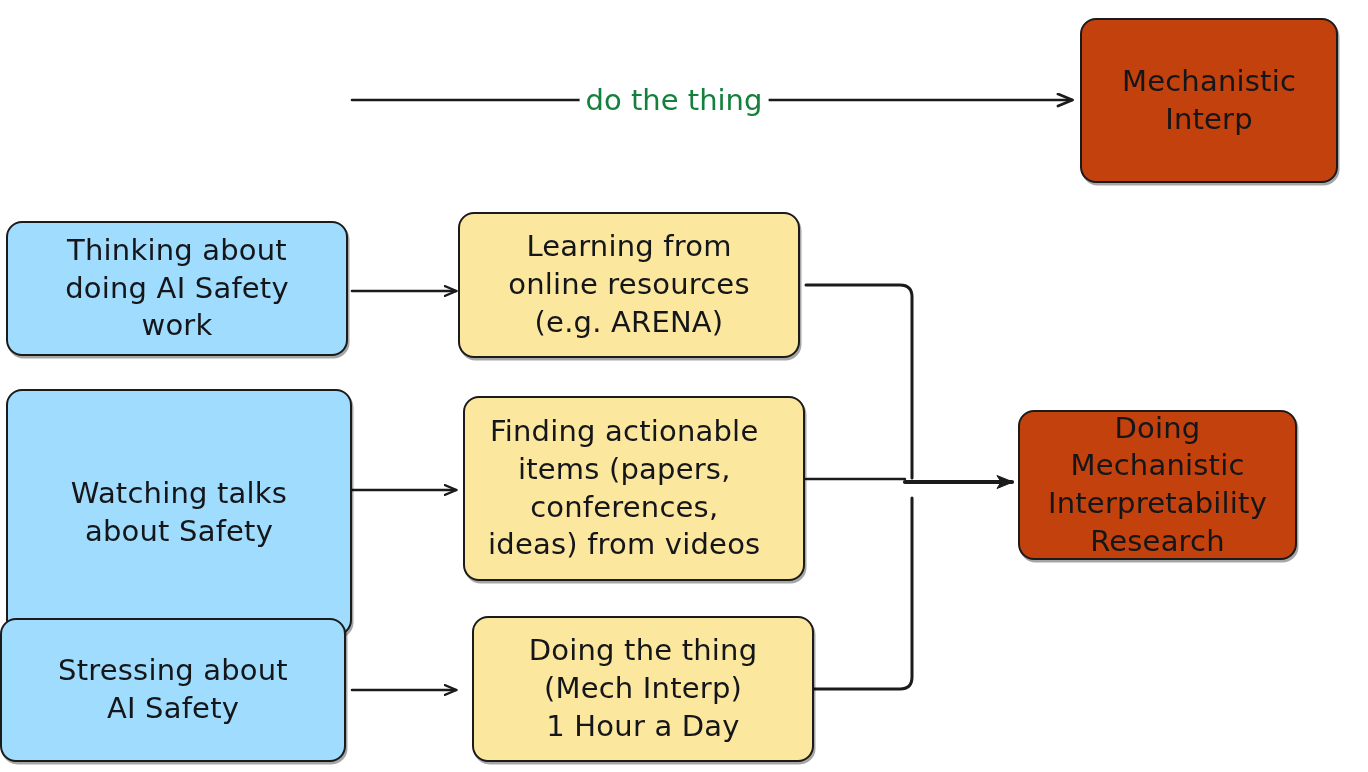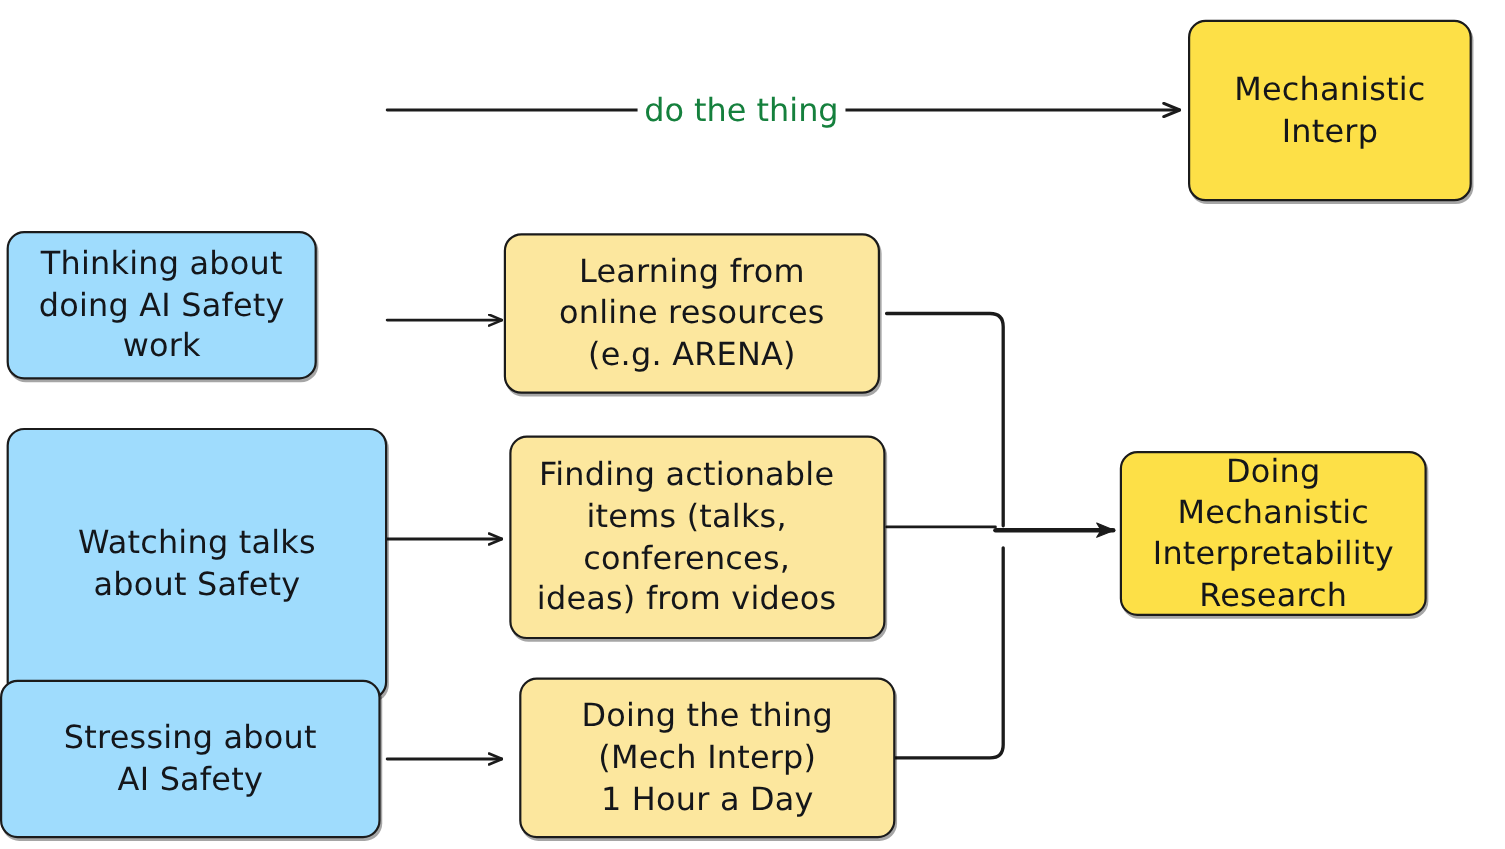--- a/index.html
+++ b/index.html
@@ -44,21 +44,21 @@
     padding: 4px 6px;
     z-index: 3;
   }
   .node .label {
     white-space: pre-line;
     width: 100%;
     display: block;
   }
   .node.blue  { background: #9FDCFD; }
   .node.yellow{ background: #FCE79E; }
-  .node.green { background: #fde047; }
+  .node.green { background: #c2410c; }
 
   
   .node.overflow .label {
     white-space: pre-line;
     width: 112%;
     margin-left: -6%;
   }
 
   .edge-label {
     position: absolute;
@@ -105,40 +105,40 @@
     <path d="M806,479 L905,479" fill="none" stroke="#1b1b1b" stroke-width="2.4" stroke-linecap="round"></path>
     <path d="M905,482 L1012,482" fill="none" stroke="#1b1b1b" stroke-width="4.2" stroke-linecap="round" marker-end="url(#ah-solid)"></path>
   </svg>
 
 
   <div class="node green" style="left:1080px; top:18px; width:258px; height:165px;">
     <span class="label">Mechanistic
 Interp</span>
   </div>
 
-  <div class="node blue" style="left:6px; top:210px; width:282px; height:135px;justify-content:center;">
+  <div class="node blue" style="left:6px; top:221px; width:342px; height:135px;justify-content:center;">
     <span class="label">Thinking about
 doing AI Safety
 work</span>
   </div>
 
   <div class="node yellow" style="left:458px; top:212px; width:342px; height:146px;justify-content:flex-end;">
     <span class="label">Learning from
 online resources
 (e.g. ARENA)</span>
   </div>
 
   <div class="node blue" style="left:6px; top:389px; width:346px; height:247px;">
     <span class="label">Watching talks
 about Safety</span>
   </div>
 
   <div class="node yellow overflow" style="left:463px; top:396px; width:342px; height:185px;">
     <span class="label">Finding actionable
-items (talks,
+items (papers,
 conferences,
 ideas) from videos</span>
   </div>
 
   <div class="node blue" style="left:0; top:618px; width:346px; height:144px;">
     <span class="label">Stressing about
 AI Safety</span>
   </div>
 
   <div class="node yellow" style="left:472px; top:616px; width:342px; height:146px;">

